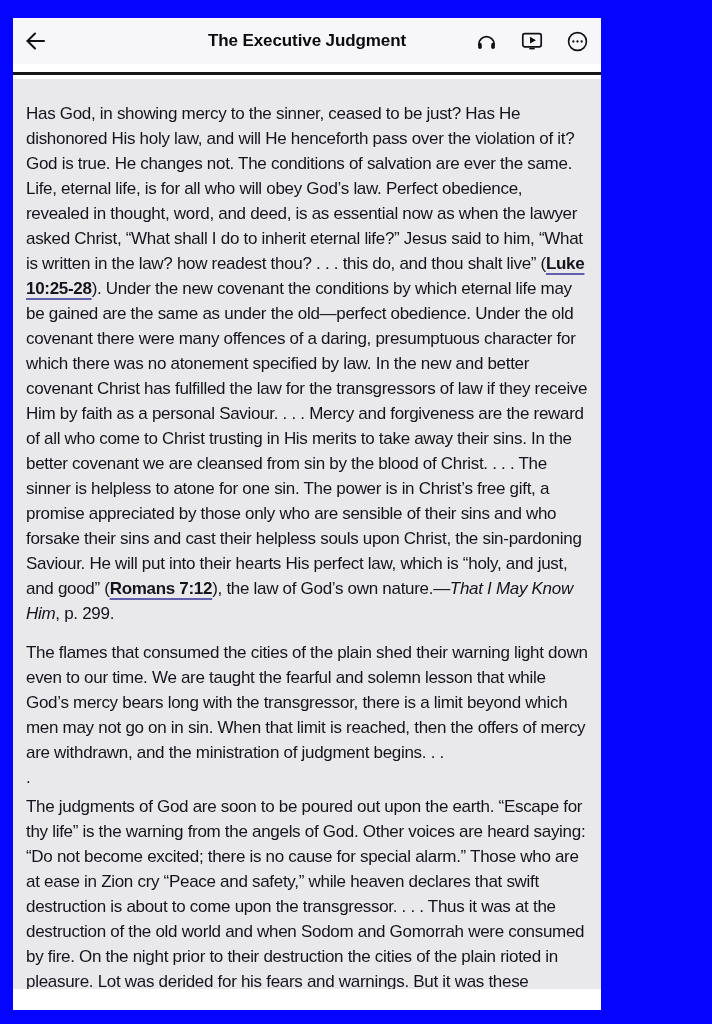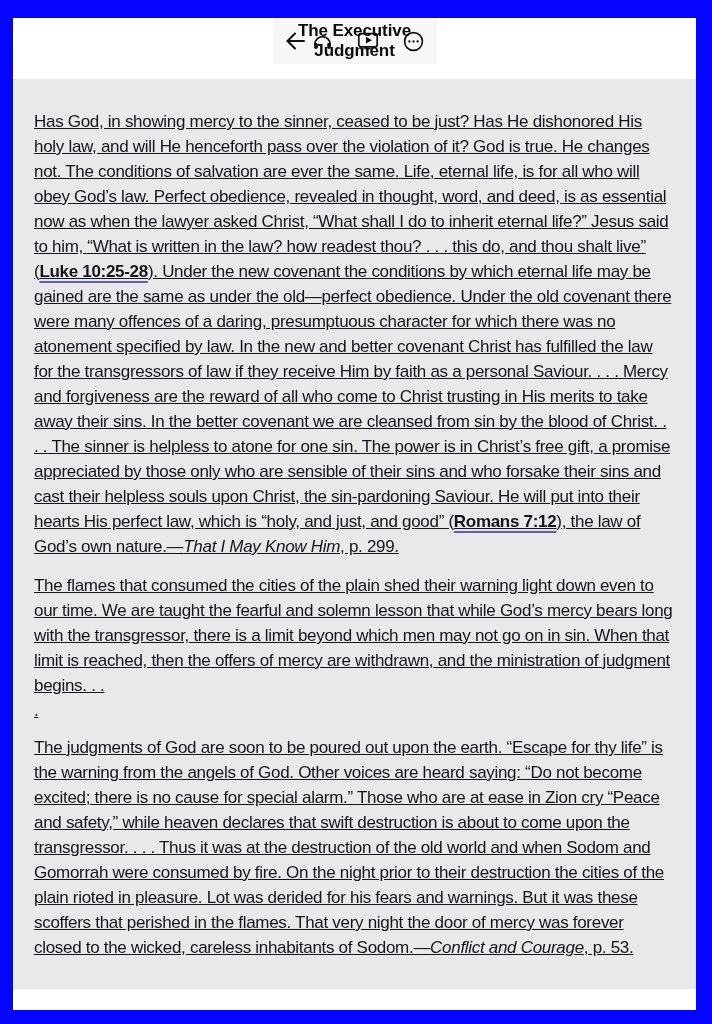--- a/index.html
+++ b/index.html
@@ -2,22 +2,22 @@
 <html style="--frame_blue: #0404ff; --header_top: #2e2e2e; --header_bottom: #575757; --content_bg: #e9e9eb; --text: #14141c; --link_underline: #5f5fae;"><head>
 <meta charset="utf-8">
 <style>
   html,body{margin:0;padding:0;}
   body{
     width:712px;height:1024px;position:relative;overflow:hidden;
     background:var(--frame_blue,#0404ff);
     font-family:"Liberation Sans","DejaVu Sans",sans-serif;
   }
   .screen{
-    position:absolute;left:13px;top:18px;width:683px;height:992px;
-    background:#ffffff;display:flex;flex-direction:column;overflow:hidden;align-items:center;
+    position:absolute;left:13px;top:18px;width:588px;height:992px;
+    background:#ffffff;display:flex;flex-direction:column;overflow:hidden;
   }
   
   .navbar{
     height:46px;flex:0 0 46px;background:#f7f7f9;position:relative;
     display:flex;align-items:center;padding:0 8px;
   }
   .nav-title{
     position:absolute;left:0;right:0;text-align:center;
     font-size:17px;font-weight:700;color:#0c0c10;pointer-events:none;
     letter-spacing:-0.1px;
@@ -36,21 +36,21 @@
     color:#efefef;display:flex;align-items:center;justify-content:space-between;
     padding:0 10px;font-size:16px;
   }
   
   .content{
     flex:1 1 auto;background:var(--content_bg,#e9e9eb);
     color:var(--text,#14141c);
     padding:18px 9px 0 9px;overflow:hidden;
     font-size:17px;line-height:25px;letter-spacing:-0.3px;
   }
-  .para{margin:12px;text-decoration:underline;}
+  .para{margin:4px;}
   .para + .para{margin-top:14px;}
   .para.tight{margin-top:0;}
   a.slink{
     color:var(--text,#14141c);font-weight:700;text-decoration:underline;
     text-decoration-color:var(--link_underline,#5f5fae);
     text-decoration-thickness:1.5px;text-underline-offset:4px;
   }
   .footnote{
     margin:14px 0 0 0;font-size:13.5px;line-height:22px;font-weight:700;
     letter-spacing:-0.2px;color:#15151d;

